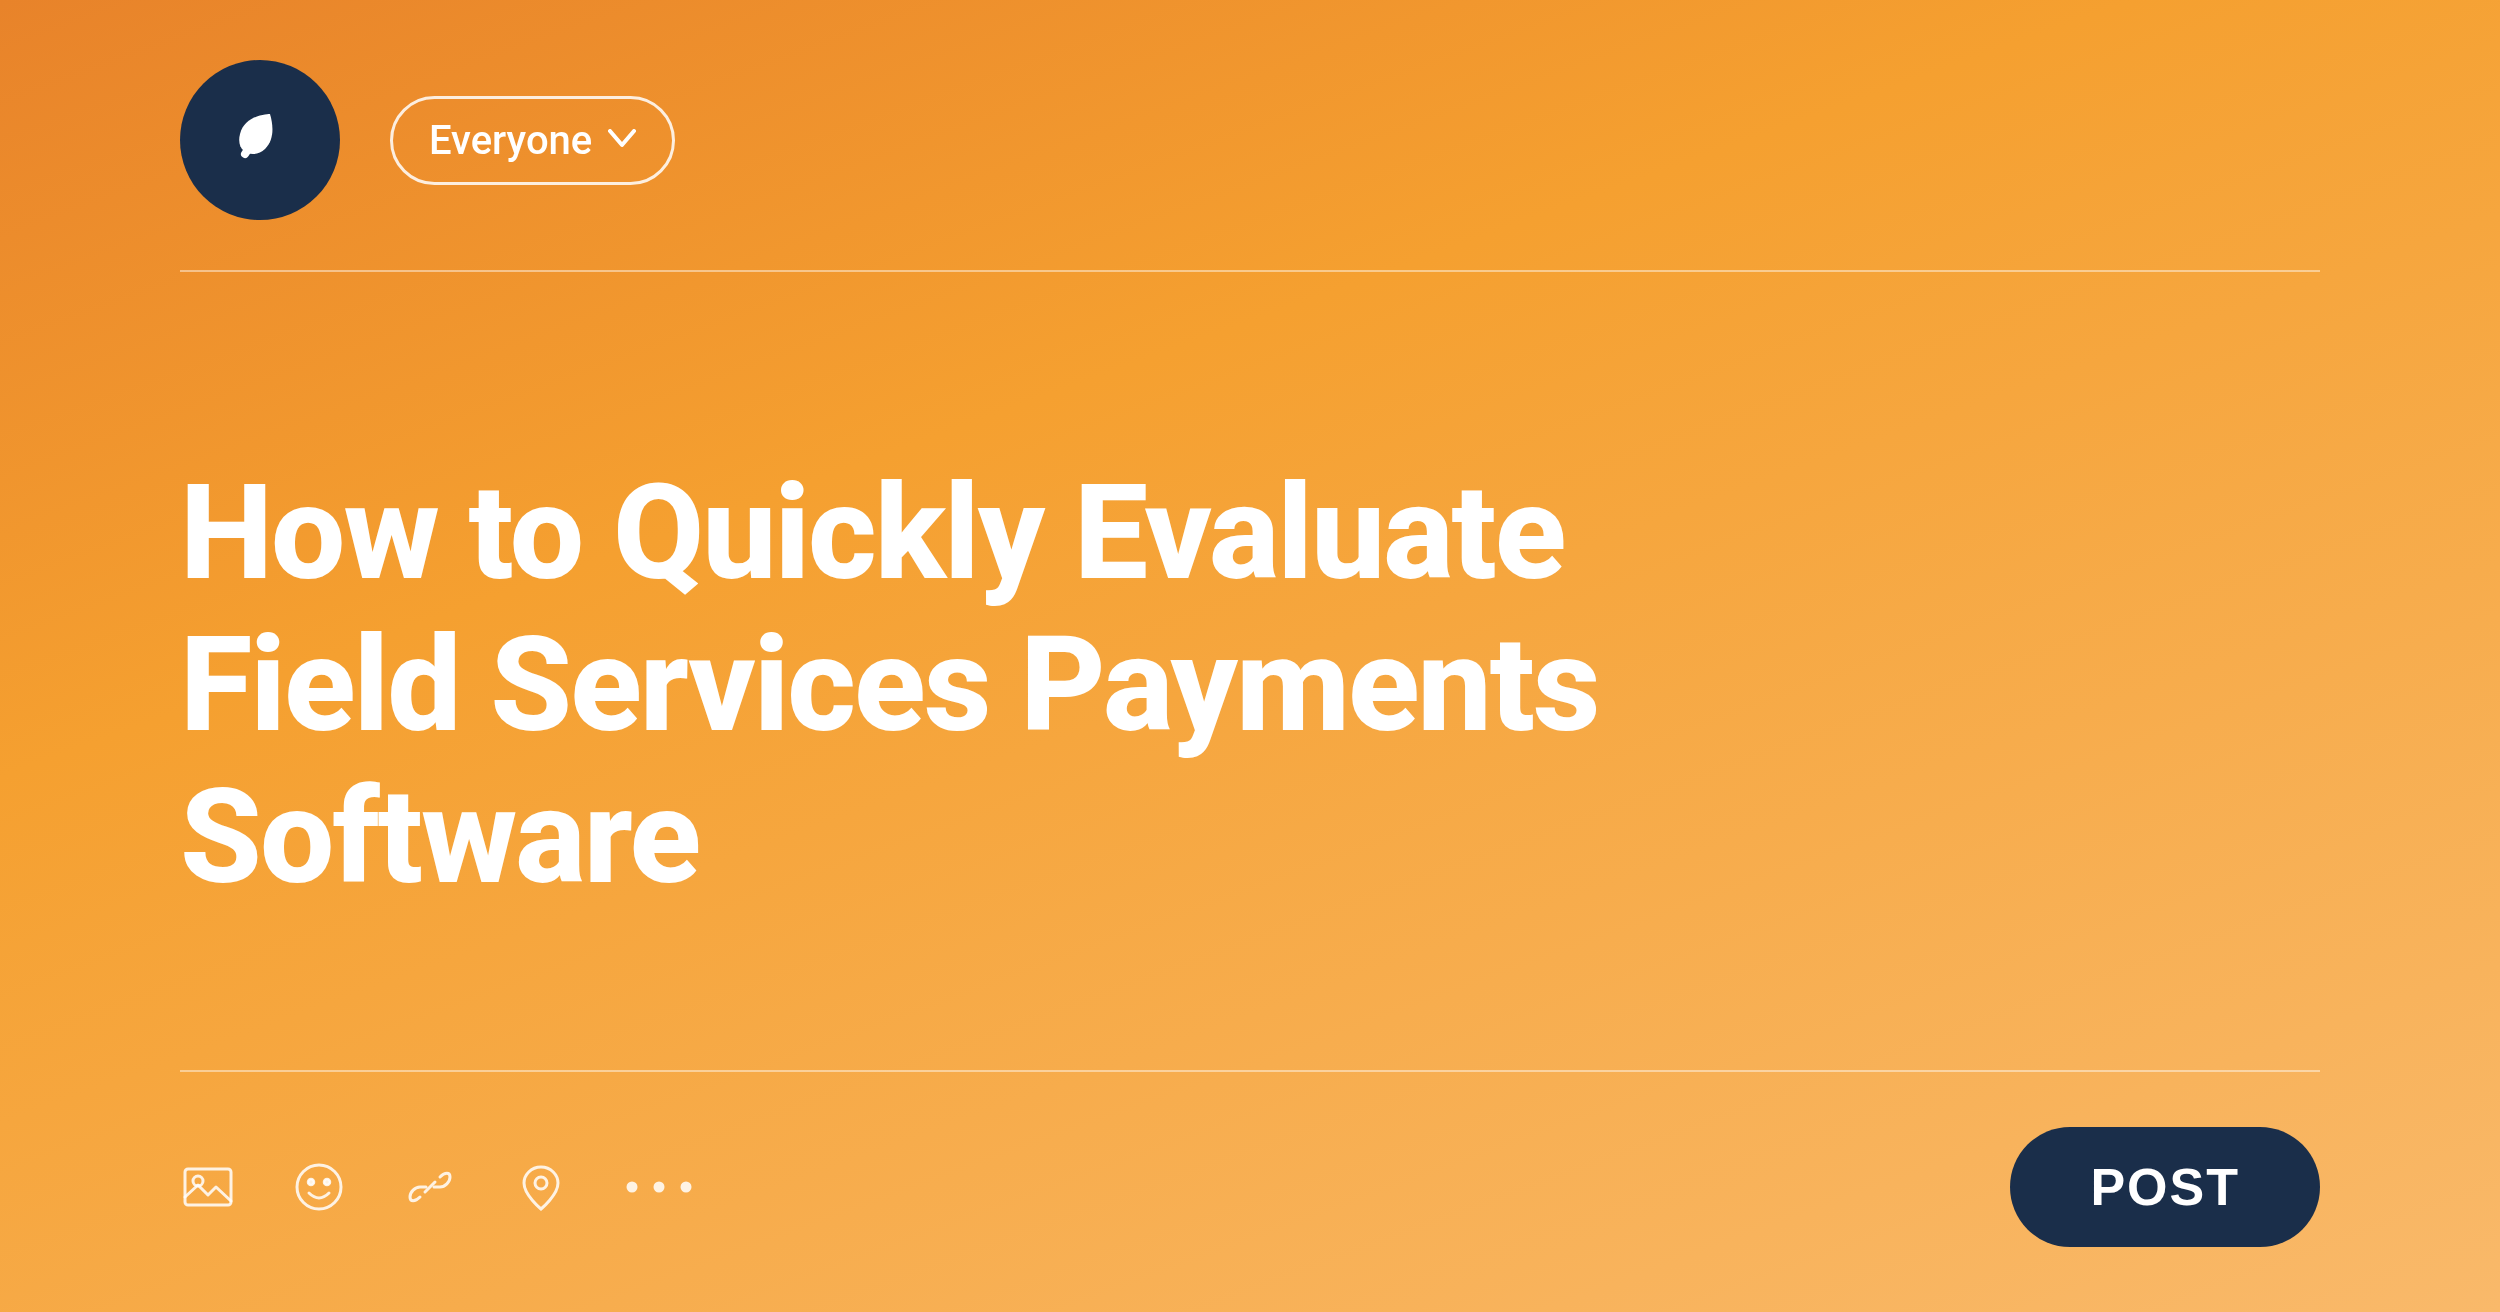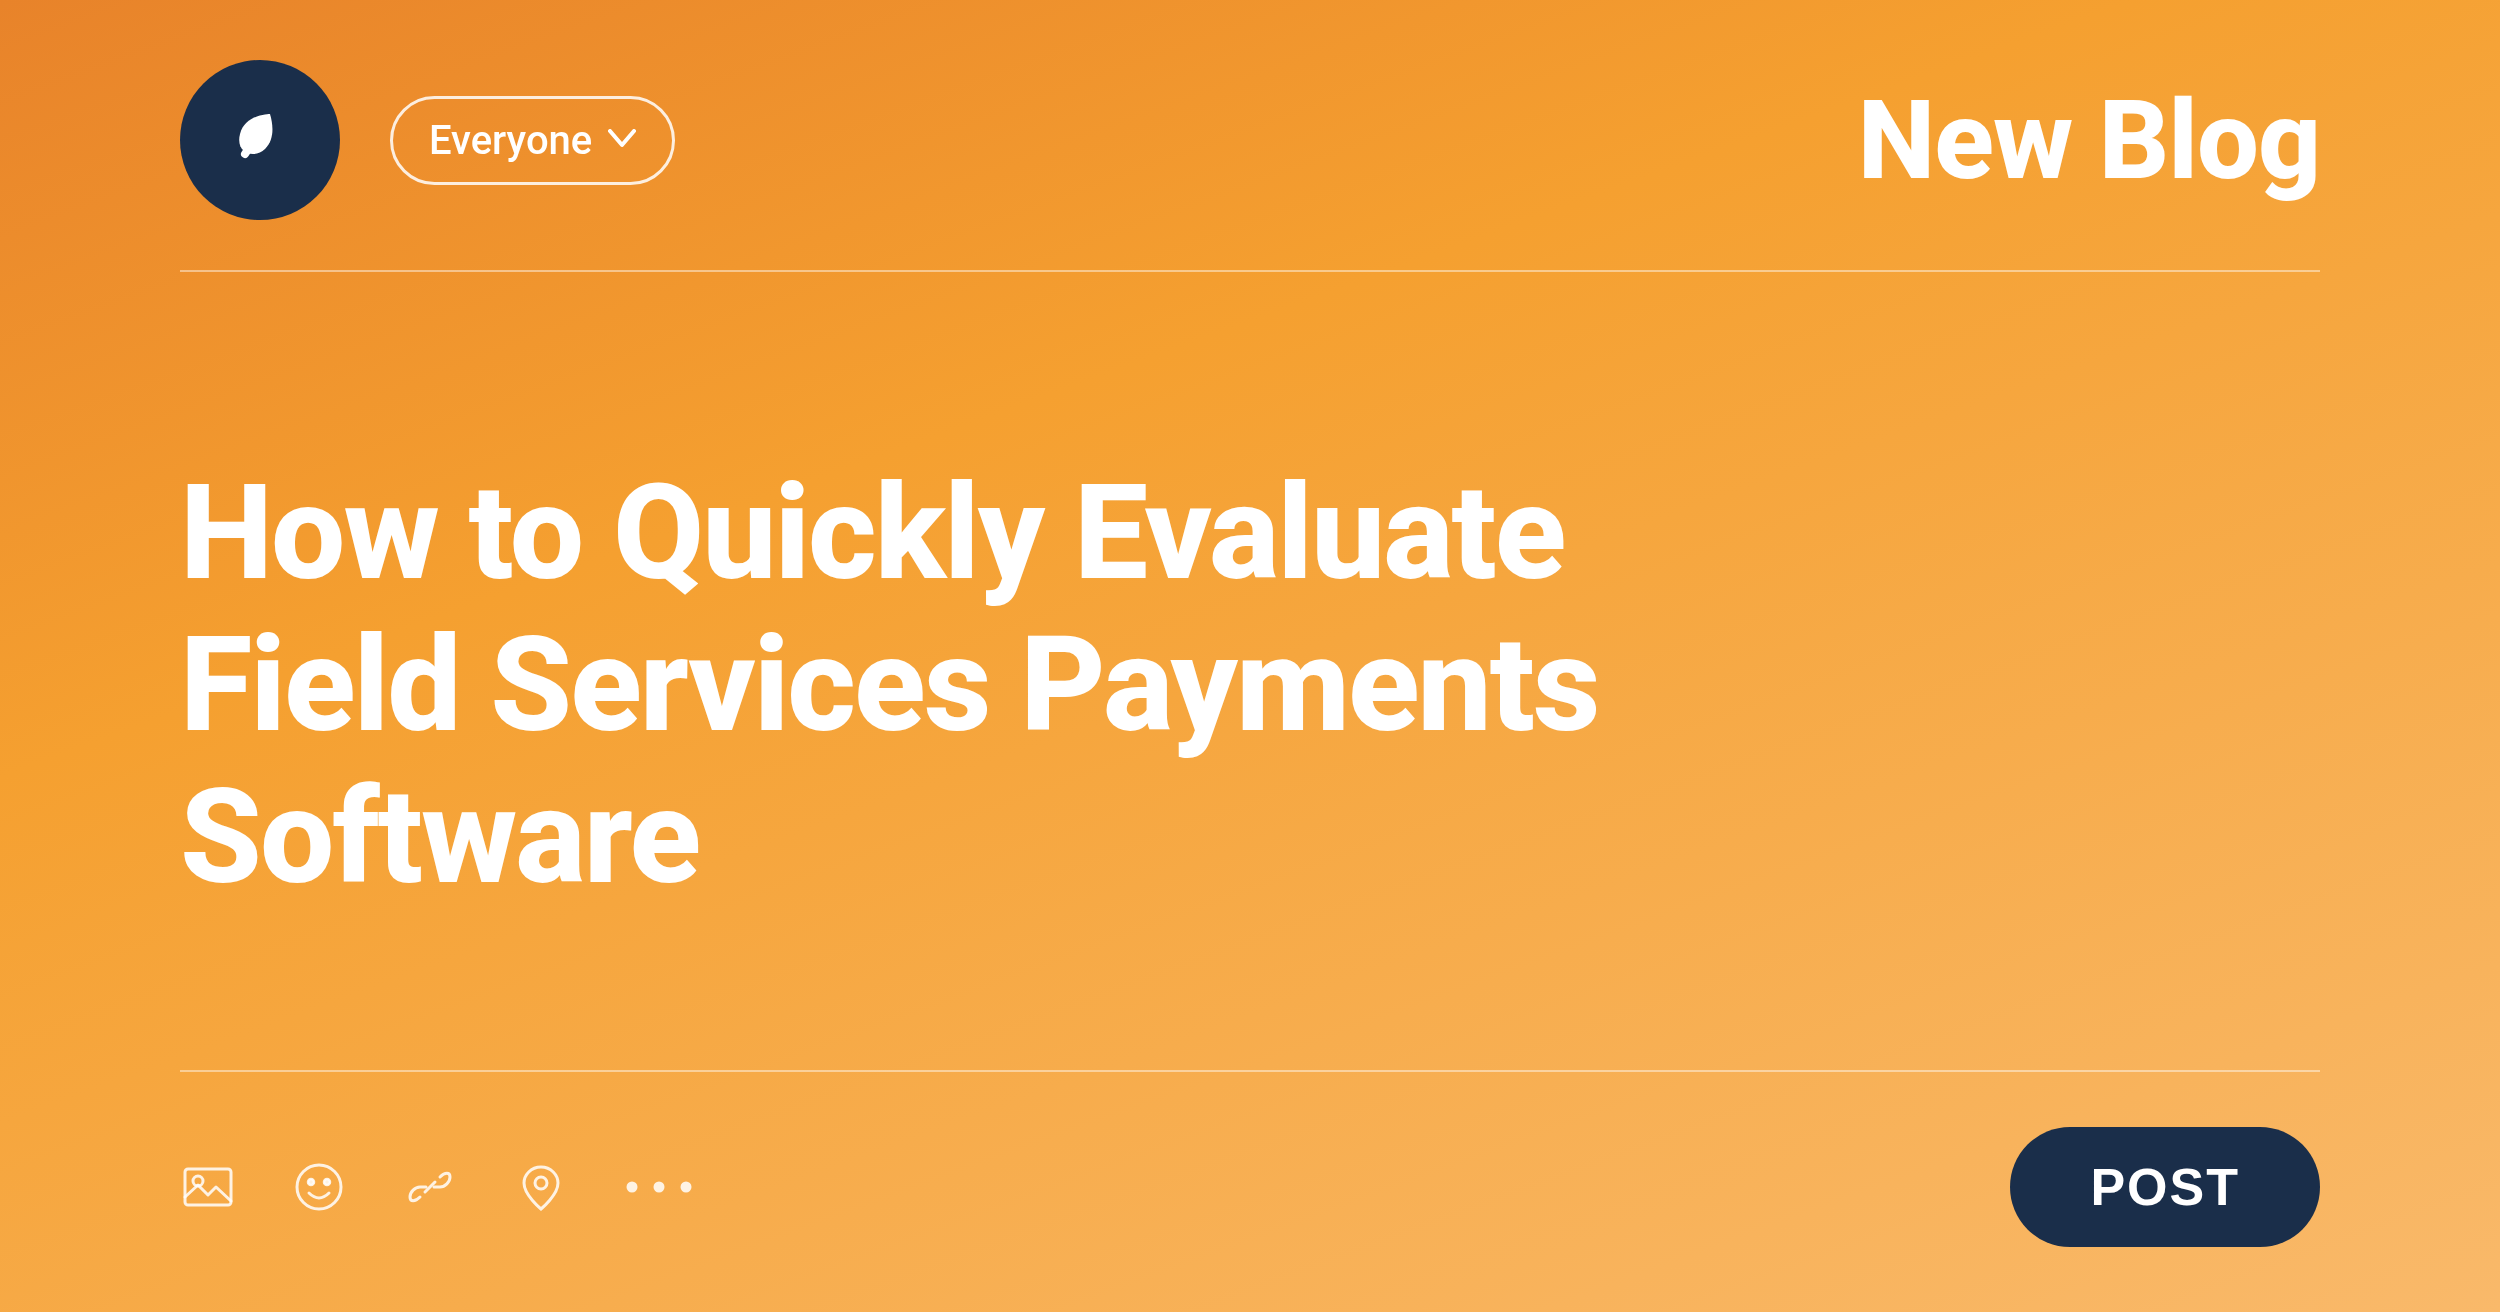--- a/index.html
+++ b/index.html
@@ -191,23 +191,20 @@
       <div class="audience-dropdown">
         <span class="audience-label">Everyone</span>
         <span class="chevron-down">
           <svg width="28" height="20" viewBox="0 0 28 20" fill="none">
             <path d="M2 2L14 16L26 2" stroke="white" stroke-width="4" stroke-linecap="round" stroke-linejoin="round"></path>
           </svg>
         </span>
       </div>
     </div>
 
-    <div class="header-right">
-      <span class="new-blog-title">New Blog</span>
-    </div>
   </div>
 
   <div class="divider"></div>
 
   <div class="main-content">
     <h1 class="blog-title">How to Quickly Evaluate Field Services Payments Software</h1>
   </div>
 
   <div class="divider-bottom"></div>
 

